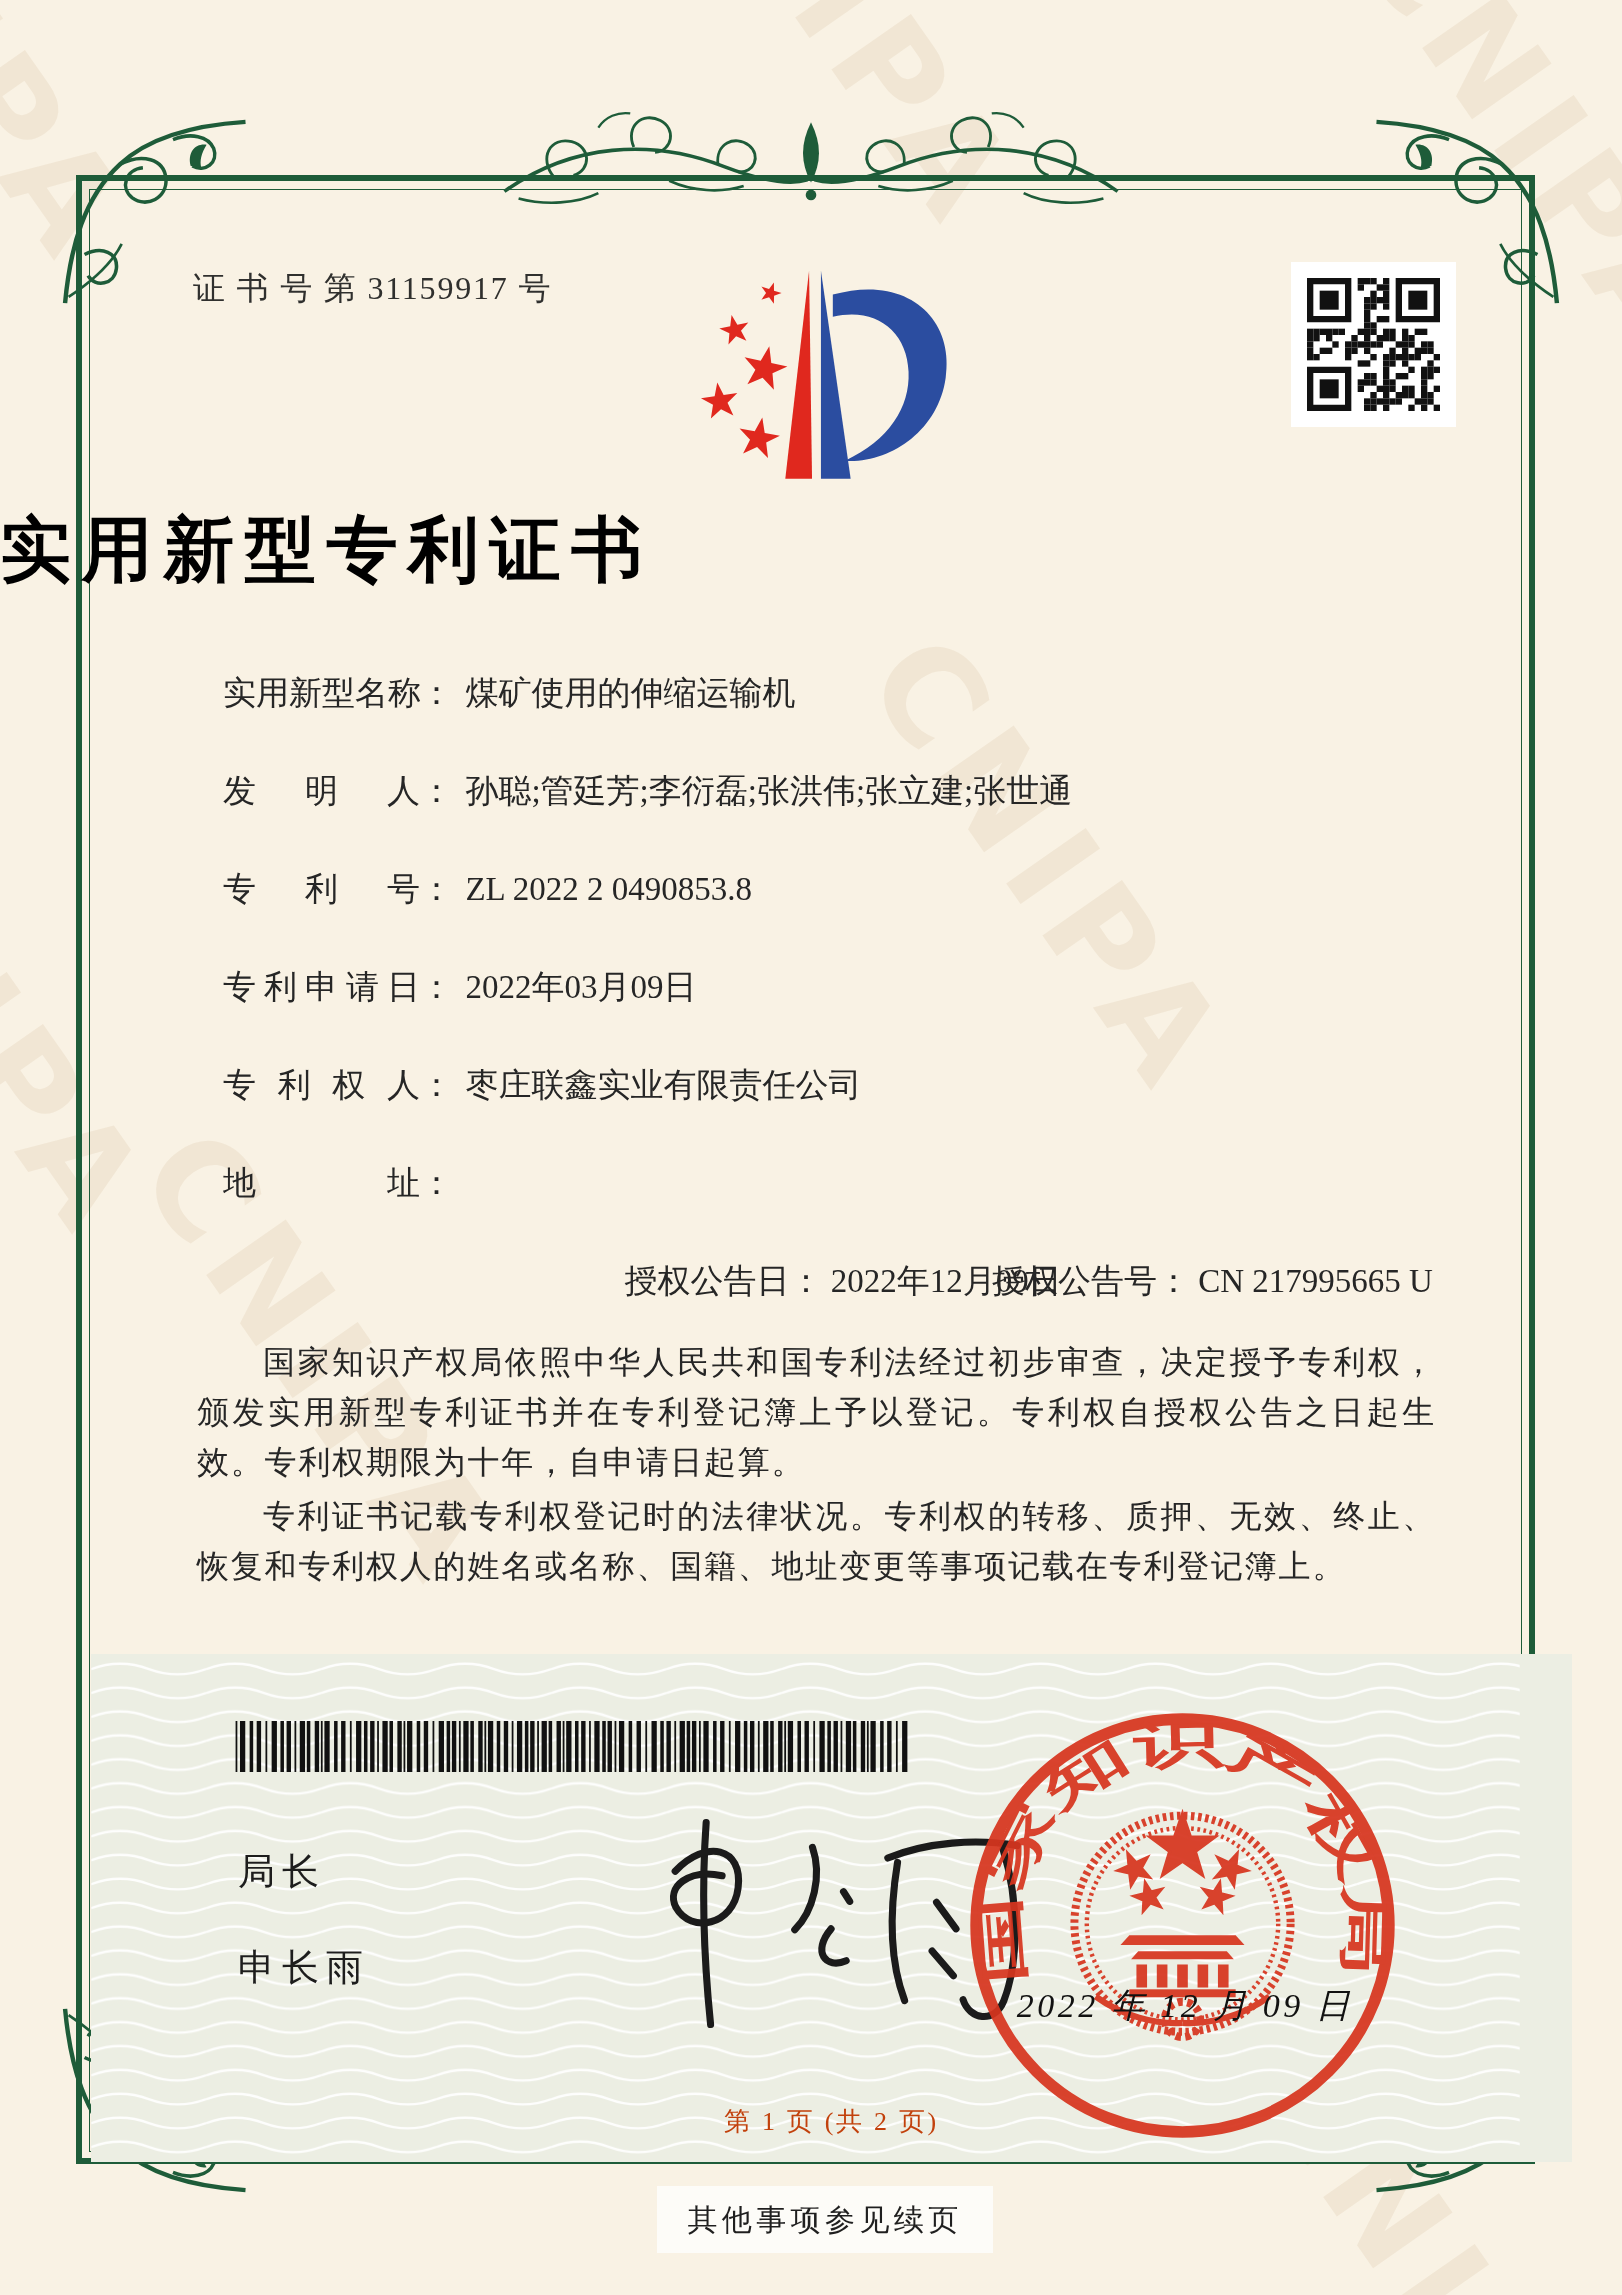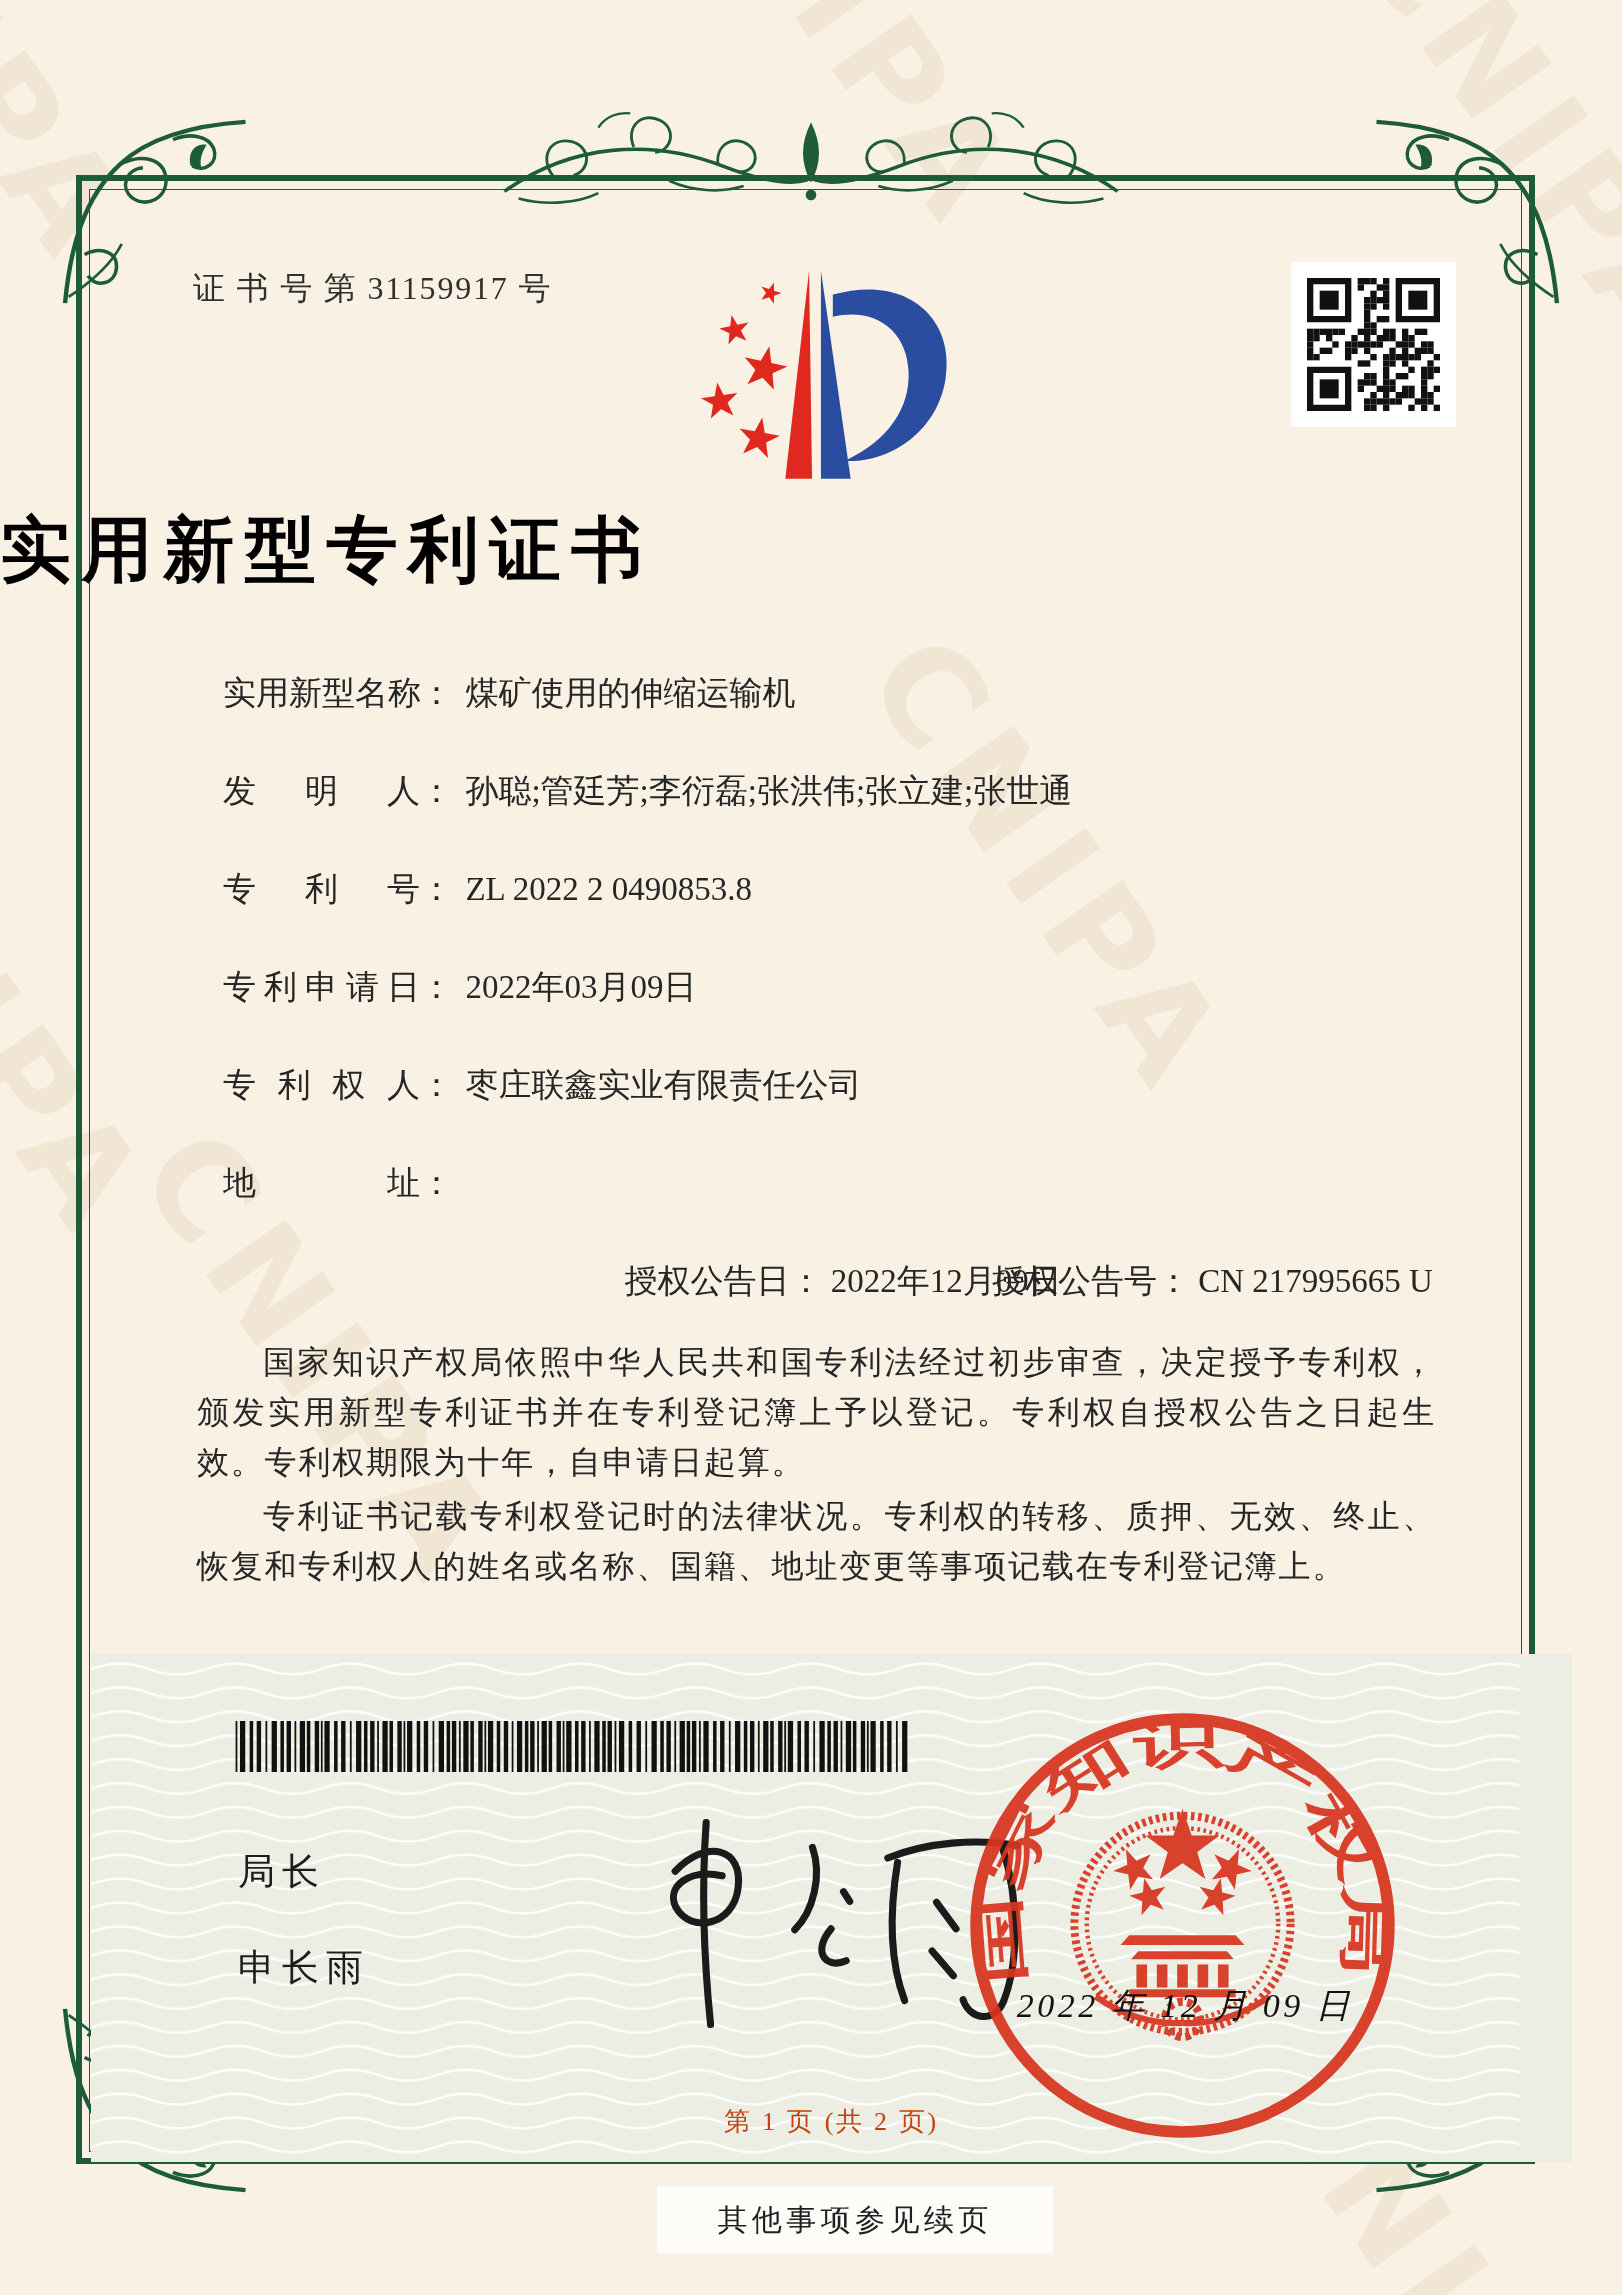--- a/index.html
+++ b/index.html
@@ -39,21 +39,21 @@
   .signer{position:absolute;left:147px;top:193px;font-family:"Liberation Sans","DejaVu Sans",sans-serif;
           font-size:37px;letter-spacing:7px;color:#1d1d1d;}
   .signer div{margin-bottom:46px;}
   .signature{position:absolute;left:531px;top:133px;}
   .seal{position:absolute;left:870px;top:50px;}
   .seal-date{position:absolute;left:886px;top:329px;width:416px;text-align:center;
              font-size:34px;letter-spacing:3.5px;color:#111;white-space:nowrap;font-style:italic;}
   .page-info{position:absolute;left:50%;top:450px;transform:translateX(-50%);
              font-size:26px;letter-spacing:2.7px;color:#c2410c;}
   
-  .cont-note{position:absolute;left:657px;top:2186px;width:396px;height:67px;background:#fdfcf8;
+  .cont-note{position:absolute;left:657px;top:2186px;width:336px;height:67px;background:#fdfcf8;
              text-align:center;line-height:67px;font-size:30px;letter-spacing:4.4px;color:#1f1f1f;}
 </style>
 </head>
 <body>
 
 <div class="page">
 
   <span class="wm" style="left:-133px;top:-221px;">CNIPA</span>
   <span class="wm" style="left:753px;top:-257px;">CNIPA</span>
   <span class="wm" style="left:1452px;top:-124px;">CNIPA</span>

